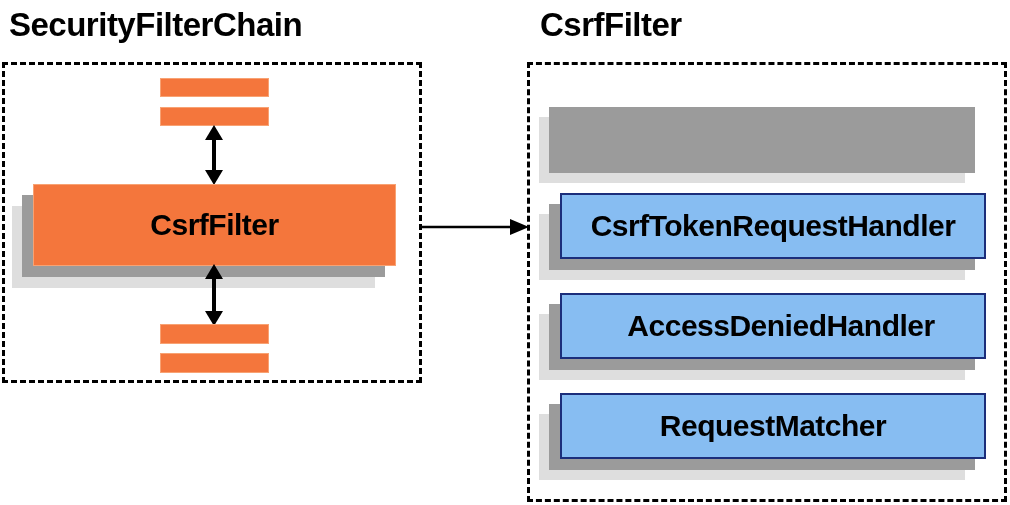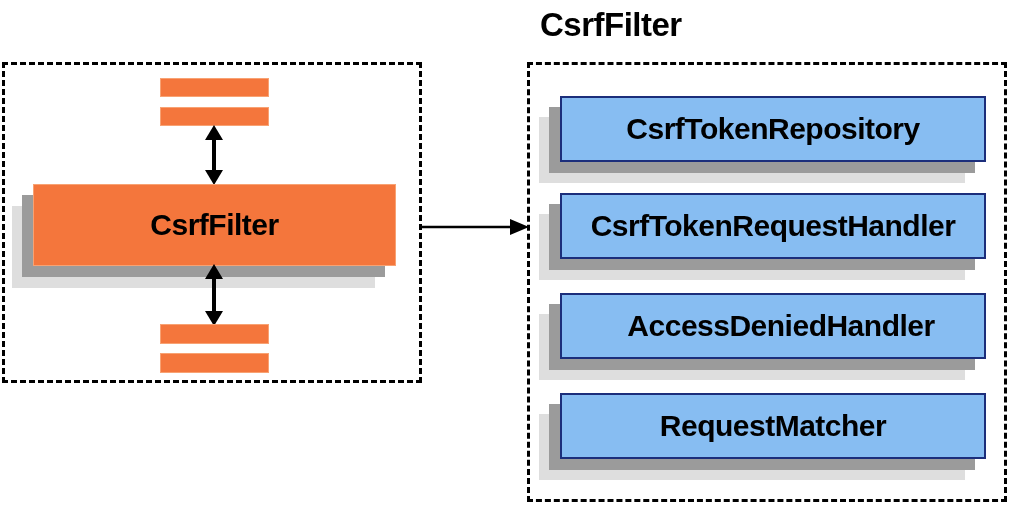--- a/index.html
+++ b/index.html
@@ -55,20 +55,21 @@
     white-space: nowrap;
     letter-spacing: -0.5px;
   }
   .arrow-svg { position: absolute; }
 </style>
 </head>
 <body>
 
 <div class="canvas">
 
+  <div class="title" style="left:9px; top:6px;">SecurityFilterChain</div>
 
   <div class="dashed-frame" style="left:2px; top:62px; width:420px; height:321px;"></div>
 
   <div class="orange-bar" style="left:160px; top:78px; width:109px; height:19px;"></div>
   <div class="orange-bar" style="left:160px; top:107px; width:109px; height:19px;"></div>
 
   <svg class="arrow-svg" style="left:196px; top:125px;" width="36" height="60" viewBox="0 0 36 60">
     <line x1="18" y1="12" x2="18" y2="48" stroke="#000000" stroke-width="4"></line>
     <polygon points="18,0 27,15 9,15" fill="#000000"></polygon>
     <polygon points="18,60 27,45 9,45" fill="#000000"></polygon>
@@ -93,23 +94,20 @@
     <line x1="1" y1="10" x2="90" y2="10" stroke="#000000" stroke-width="2.5"></line>
     <polygon points="108,10 89,2 89,18" fill="#000000"></polygon>
   </svg>
 
   <div class="title" style="left:540px; top:6px;">CsrfFilter</div>
 
   <div class="dashed-frame" style="left:527px; top:62px; width:480px; height:440px;"></div>
 
   <div class="shadow-light" style="left:539px; top:117px; width:426px; height:66px;"></div>
   <div class="shadow-dark" style="left:549px; top:107px; width:426px; height:66px;"></div>
-  <div class="blue-box" style="left:560px; top:96px; width:426px; height:66px;">
-    <span class="box-label">CsrfTokenRepository</span>
-  </div>
 
   <div class="shadow-light" style="left:539px; top:214px; width:426px; height:66px;"></div>
   <div class="shadow-dark" style="left:549px; top:204px; width:426px; height:66px;"></div>
   <div class="blue-box" style="left:560px; top:193px; width:426px; height:66px;">
     <span class="box-label">CsrfTokenRequestHandler</span>
   </div>
 
   <div class="shadow-light" style="left:539px; top:314px; width:426px; height:66px;"></div>
   <div class="shadow-dark" style="left:549px; top:304px; width:426px; height:66px;"></div>
   <div class="blue-box" style="left:560px; top:293px; width:426px; height:66px;padding-left:16px;">

